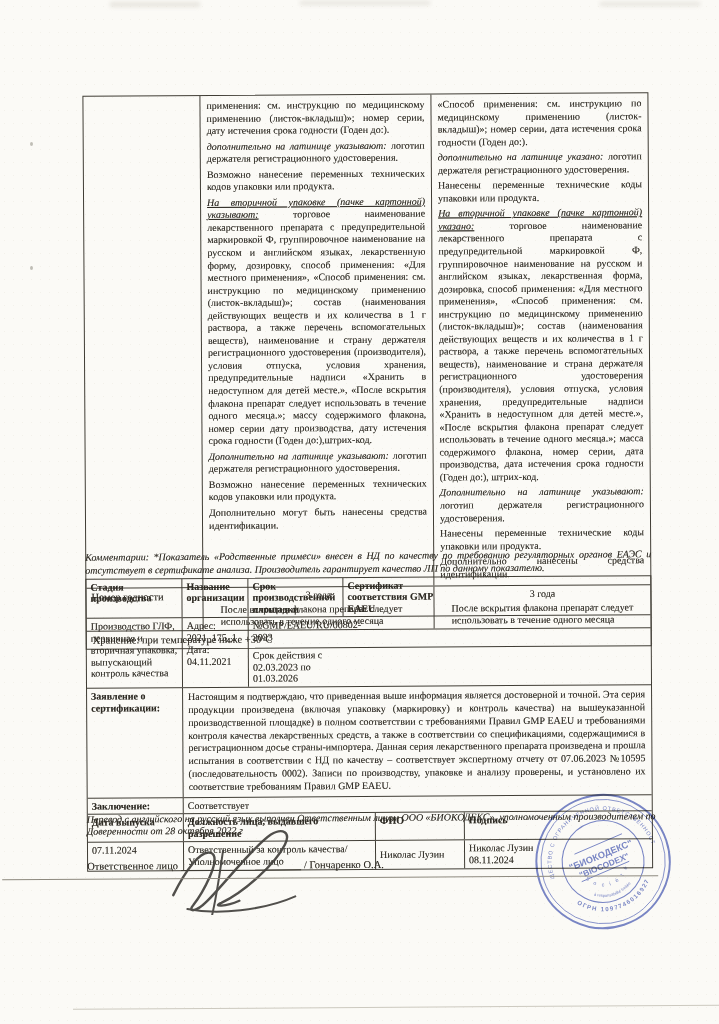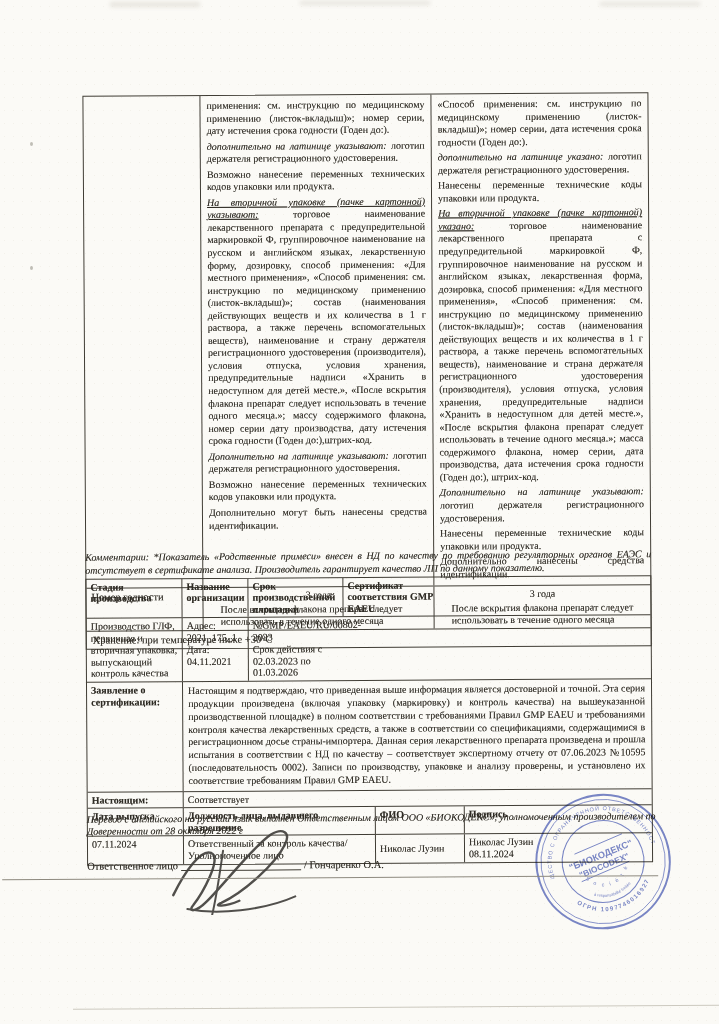--- a/index.html
+++ b/index.html
@@ -38,21 +38,21 @@
   .t2{position:absolute;left:85px;top:577px;width:564px;border:1.2px solid #403d35;font-size:10px;}
   .row{display:grid;border-bottom:1px solid #403d35;}
   .row:last-child{border-bottom:none;}
   .g5{grid-template-columns:96px 66px 95px 112px 1fr;}
   .g2{grid-template-columns:96px 1fr;}
   .g4{grid-template-columns:96px 192px 89px 1fr;}
   .c{padding:2px 4px;line-height:11.8px;}
   .hd{font-weight:bold;line-height:11.4px;}
   .stmt{line-height:12.8px;text-align:justify;padding:3px 6px 3px 5px;}
   .mt4{margin-top:0;}
-  .mt6{margin-top:0;}
+  .mt6{margin-top:6px;}
   .vc{display:flex;align-items:center;}
 
   
   .footnote{position:absolute;left:85px;top:812px;width:572px;
     font-style:italic;font-size:10px;line-height:12.3px;}
   .respline{position:absolute;left:85px;top:857px;font-size:10.5px;display:flex;align-items:flex-end;}
   .sigline{display:inline-block;width:120px;border-bottom:1px solid #403d35;height:12px;margin:0 3px;}
   .rule-mid{position:absolute;left:0;top:877px;width:656px;border-top:1.1px solid #8d897e;}
   .rule-bottom{position:absolute;left:70px;top:1007px;width:649px;border-top:1px solid #ccc9bf;}
   .speck{position:absolute;width:3px;height:4px;background:#9a968c;border-radius:50%;opacity:.6;}
@@ -127,21 +127,21 @@
         <div class="c">
           <div>№GMP/EAEU/RU/00802-2023</div>
           <div class="mt6">Срок действия с 02.03.2023 по 01.03.2026</div>
         </div>
       </div>
       <div class="row g2">
         <div class="c hd bR">Заявление о сертификации:</div>
         <div class="stmt">Настоящим я подтверждаю, что приведенная выше информация является достоверной и точной. Эта серия продукции произведена (включая упаковку (маркировку) и контроль качества) на вышеуказанной производственной площадке) в полном соответствии с требованиями Правил GMP EAEU и требованиями контроля качества лекарственных средств, а также в соответствии со спецификациями, содержащимися в регистрационном досье страны-импортера. Данная серия лекарственного препарата произведена и прошла испытания в соответствии с НД по качеству – соответствует экспертному отчету от 07.06.2023 №10595 (последовательность 0002). Записи по производству, упаковке и анализу проверены, и установлено их соответствие требованиям Правил GMP EAEU.</div>
       </div>
       <div class="row g2">
-        <div class="c hd bR">Настоящим:</div>
+        <div class="c hd bR">Заключение:</div>
         <div class="c">Соответствует</div>
       </div>
       <div class="row g4">
         <div class="c hd bR">Дата выпуска</div>
         <div class="c hd bR">Должность лица, выдавшего разрешение</div>
         <div class="c hd bR">ФИО</div>
         <div class="c hd">Подпись</div>
       </div>
       <div class="row g4">
         <div class="c bR">07.11.2024</div>

